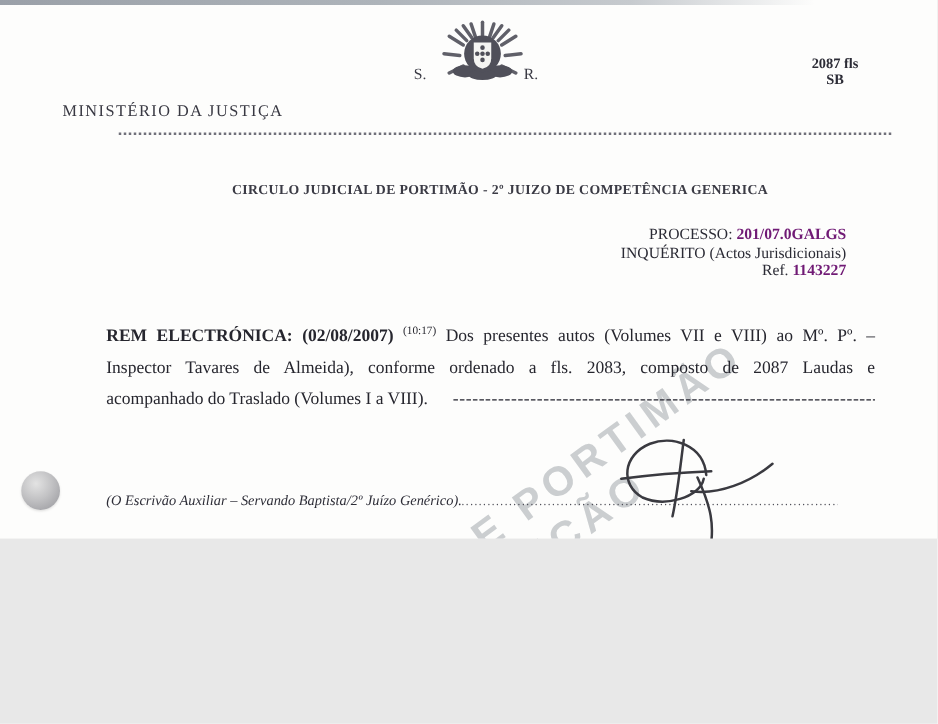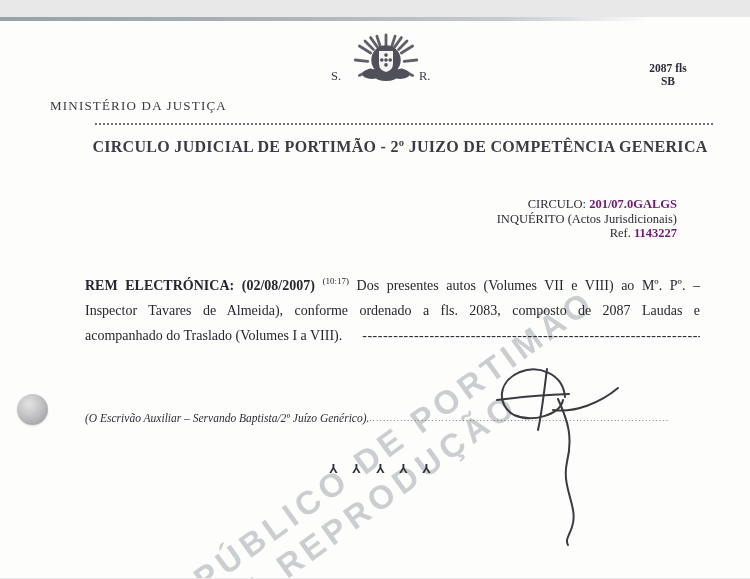--- a/index.html
+++ b/index.html
@@ -1,18 +1,18 @@
 <!DOCTYPE html>
 <html><head>
 <meta charset="utf-8">
 <style>
   * { margin:0; padding:0; box-sizing:border-box; }
   html,body { background:#e8e8e8; }
   .page {
-    position:relative; width:750px; height:561px; margin:17px auto;
+    position:relative; width:750px; height:431px; margin:0 auto;
     background:#fdfdfc; overflow:hidden;
     font-family:"Liberation Serif", serif; color:#26262e;
   }
   
   .scan-strip {
     position:absolute; top:0; left:0; width:672px; height:4px; z-index:3;
     background:linear-gradient(to right,#9aa0a8 0%,#aeb4ba 45%,#c6cace 75%,rgba(255,255,255,0) 97%);
   }
   
   .hole-punch {
@@ -37,22 +37,22 @@
   .dotted-rule {
     position:absolute; left:95px; top:106px; width:618px; height:0; z-index:2;
     border-top:2px dotted #70707a;
   }
   .court-line1 {
     position:absolute; left:80px; right:30px; top:111px; z-index:2;
     text-align:center; font-weight:bold; color:#2e2e38; font-size:12.5px;
   }
   .court-line1 .big { font-size:14.5px; letter-spacing:0.4px; }
   .court-line2 {
-    position:absolute; left:80px; right:30px; top:121px; z-index:2;
-    text-align:center; font-weight:bold; font-size:16px; letter-spacing:0.3px; color:#3b3b45;
+    position:absolute; left:80px; right:30px; top:146px; z-index:2;
+    text-align:center; font-weight:bold; font-size:11px; letter-spacing:0.3px; color:#3b3b45;
   }
   .process-block {
     position:absolute; right:73px; top:180px; z-index:2;
     text-align:right; font-size:12.5px; line-height:14.5px; color:#2a2a34;
   }
   .process-block b { color:#701a75; }
   
   .body-block { position:absolute; left:85px; width:615px; top:252px; z-index:2; font-size:14px; }
   .bline { line-height:25px; white-space:nowrap; }
   .jline { text-align:justify; text-align-last:justify; white-space:normal; }
@@ -132,21 +132,21 @@
   <span class="letter-r">R.</span>
 
   <div class="ministry">MINISTÉRIO DA JUSTIÇA</div>
 
   <div class="dotted-rule"></div>
 
 
   <div class="court-line2">CIRCULO JUDICIAL DE PORTIMÃO - 2º JUIZO DE COMPETÊNCIA GENERICA</div>
 
   <div class="process-block">
-    <div><span>CIRCULO: </span><b>201/07.0GALGS</b></div>
+    <div><span>PROCESSO: </span><b>201/07.0GALGS</b></div>
     <div>INQUÉRITO (Actos Jurisdicionais)</div>
     <div><span>Ref. </span><b>1143227</b></div>
   </div>
 
   <div class="body-block">
     <div class="bline jline"><b>REM ELECTRÓNICA: (02/08/2007) </b><sup>(10:17)</sup><span> Dos presentes autos (Volumes VII e VIII) ao Mº. Pº. –</span></div>
     <div class="bline jline">Inspector Tavares de Almeida), conforme ordenado a fls. 2083, composto de 2087 Laudas e</div>
     <div class="bline fill-row">
         <span>acompanhado do Traslado (Volumes I a VIII). </span>
         <span class="dash-fill">------------------------------------------------------------------------------------------------------------------------</span>

